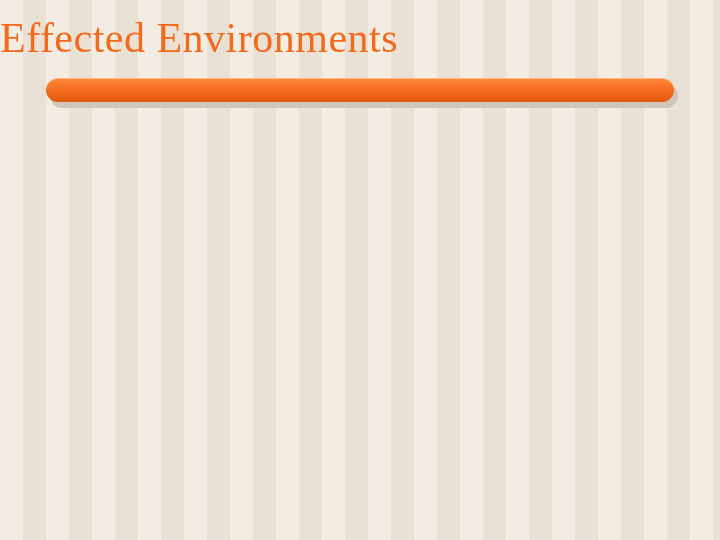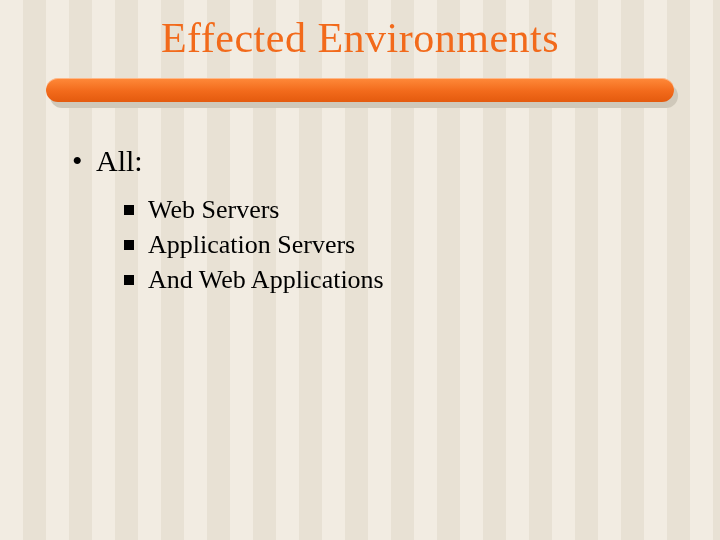--- a/index.html
+++ b/index.html
@@ -21,21 +21,20 @@
       #e8e1d4 23px,
       #e8e1d4 46px
     );
     box-sizing: border-box;
   }
   .title {
     position: absolute;
     top: 14px;
     left: 0;
     width: 100%;
-    text-align: center;
     font-size: 42px;
     color: #f26a1b;
     font-weight: 400;
     letter-spacing: 0.5px;
   }
   .bar-wrap {
     position: absolute;
     top: 78px;
     left: 46px;
     width: 628px;
@@ -100,30 +99,14 @@
 
 <div class="slide">
 
   <div class="title">Effected Environments</div>
 
   <div class="bar-wrap">
     <div class="bar-shadow"></div>
     <div class="bar"></div>
   </div>
 
-  <div class="content">
-    <div class="level1">
-      <span class="bullet">•</span><span>All:</span>
-    </div>
-    <div class="sublist">
-      <div class="level2">
-        <span class="sq"></span><span>Web Servers</span>
-      </div>
-      <div class="level2">
-        <span class="sq"></span><span>Application Servers</span>
-      </div>
-      <div class="level2">
-        <span class="sq"></span><span>And Web Applications</span>
-      </div>
-    </div>
-  </div>
 
 </div>
 
 </body></html>

